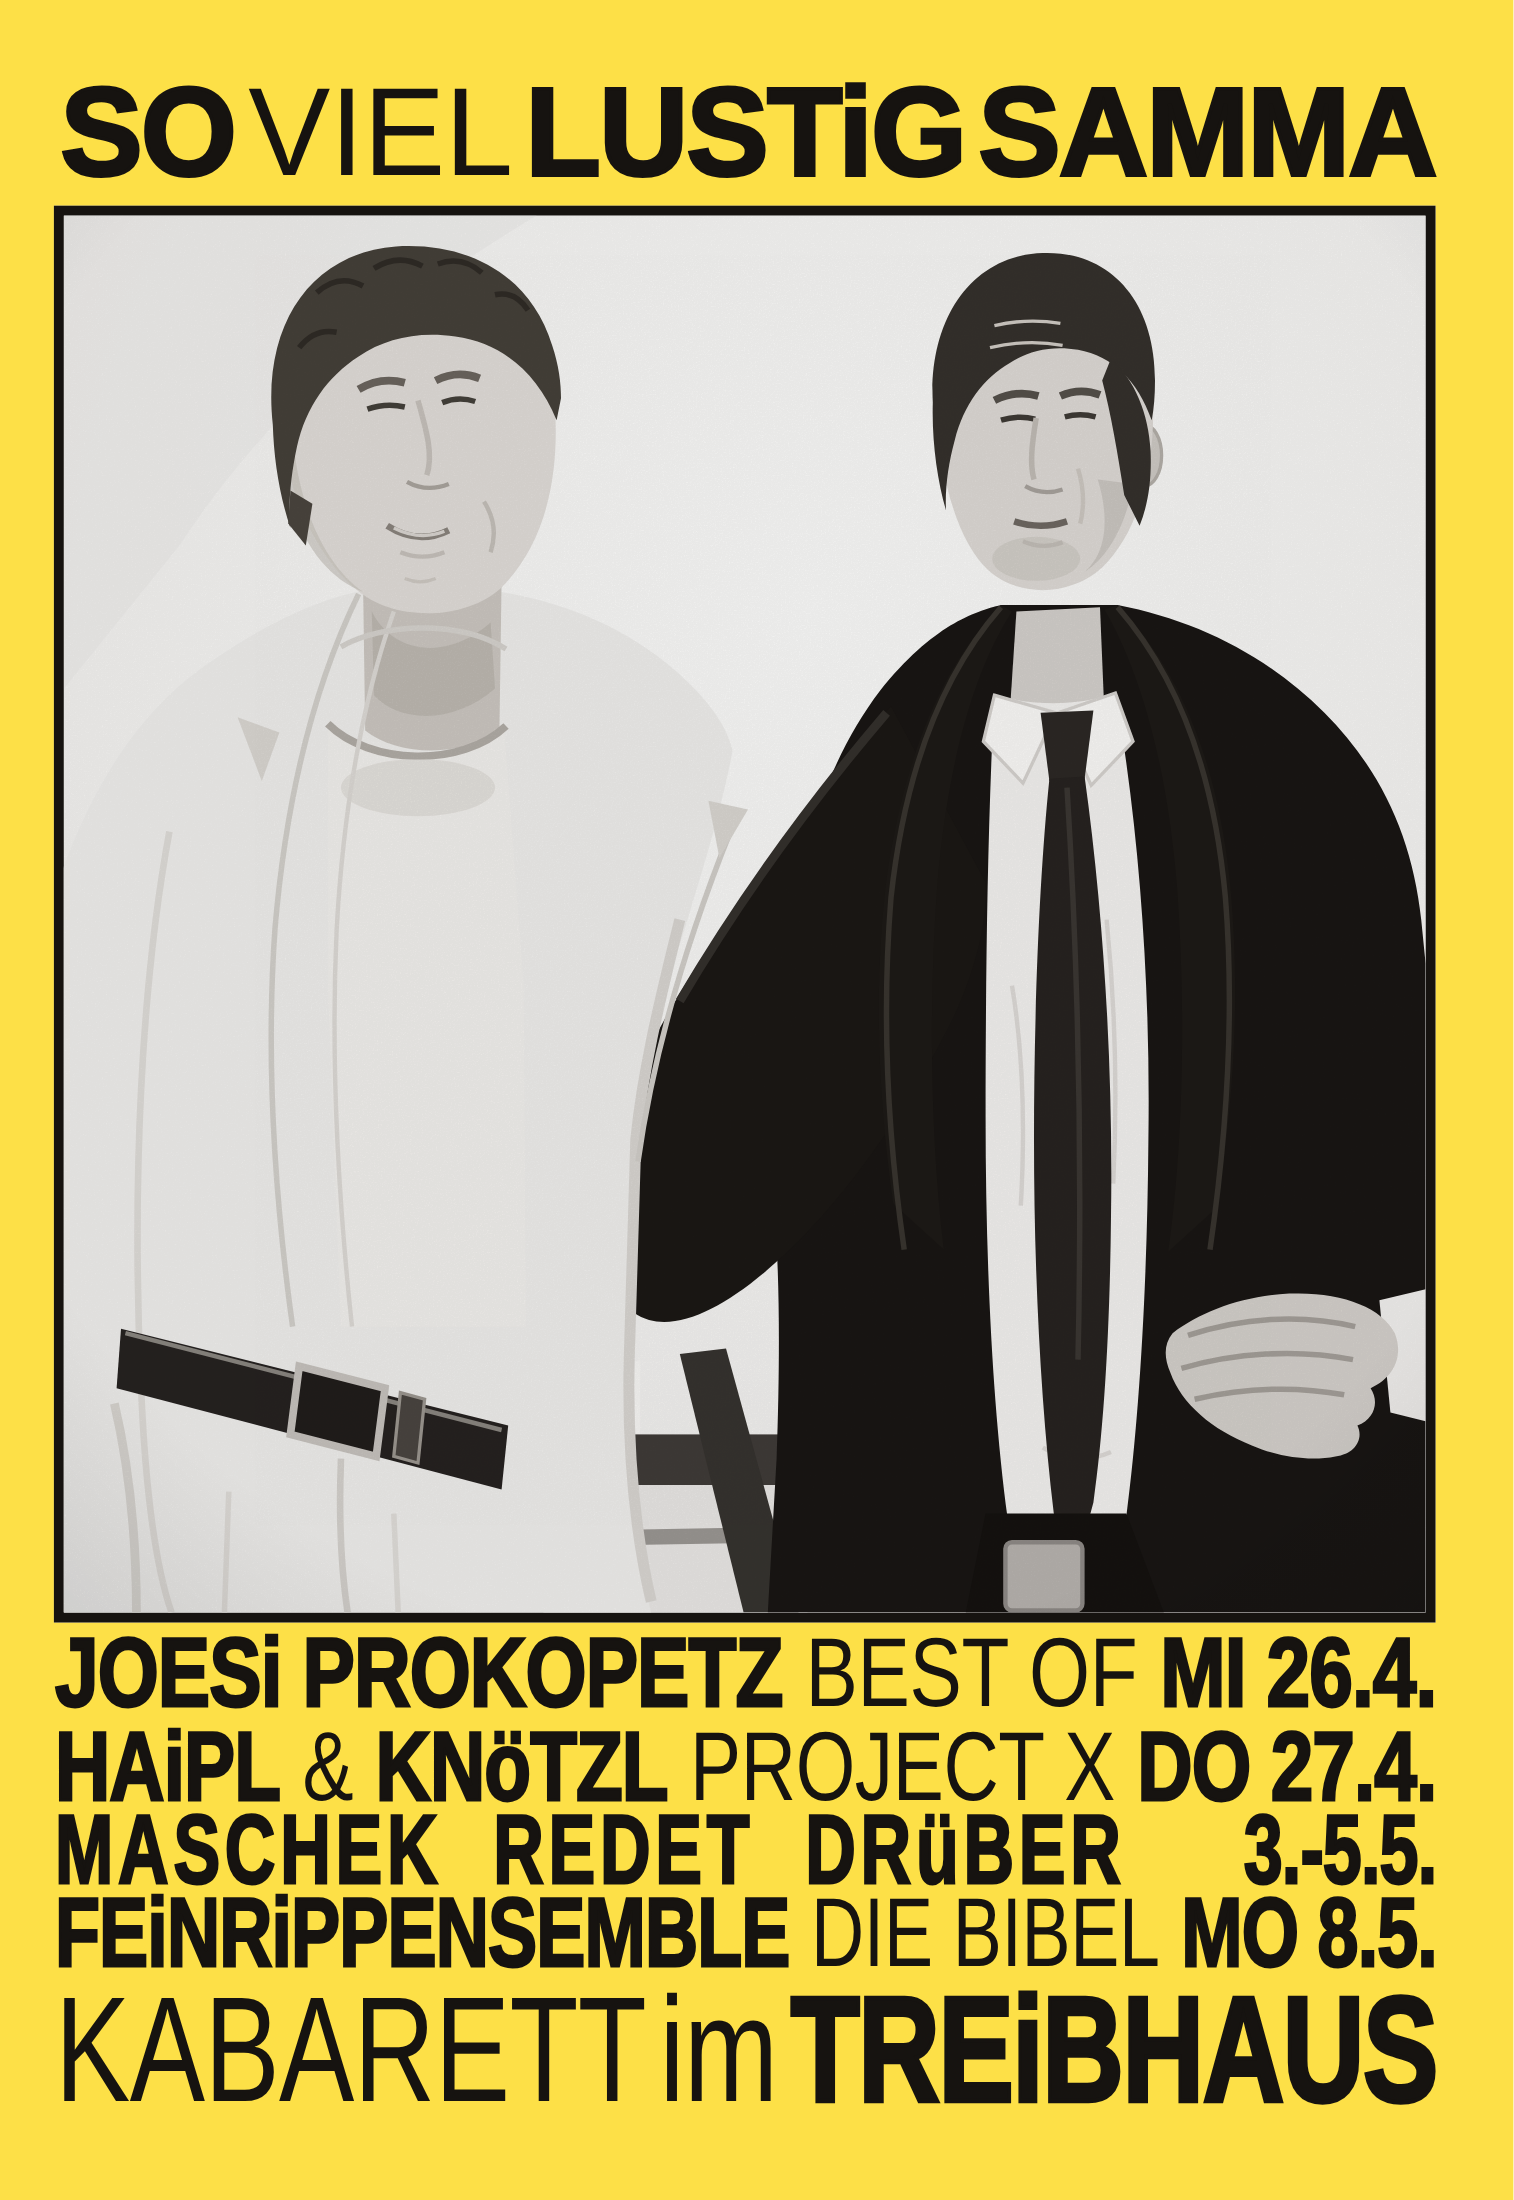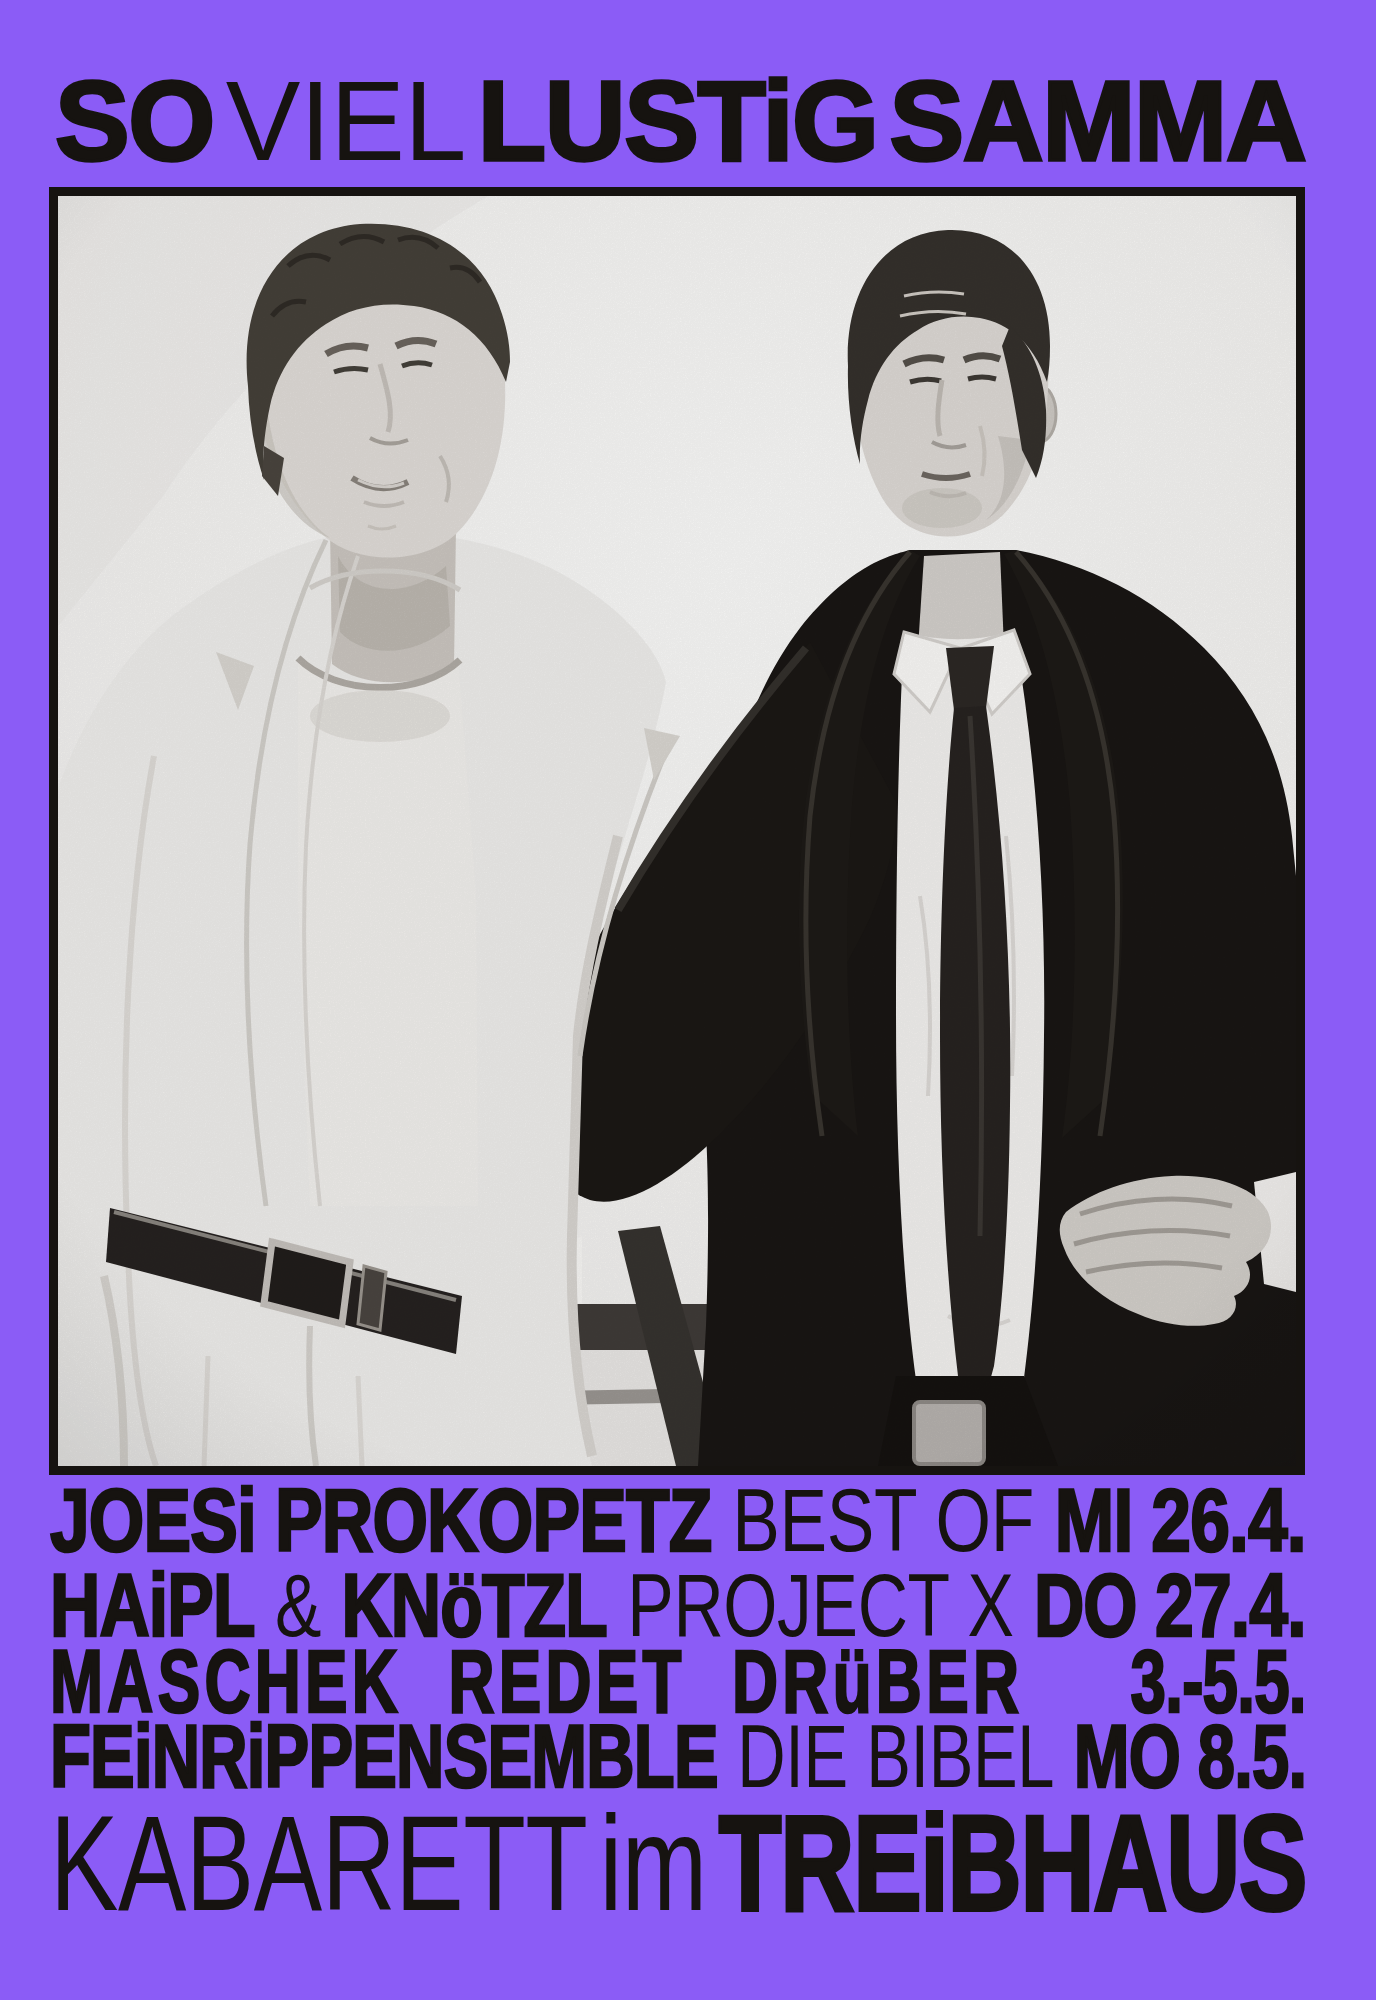--- a/index.html
+++ b/index.html
@@ -1,18 +1,18 @@
 <!DOCTYPE html>
 <html><head>
 <meta charset="utf-8">
 <style>
   html,body{margin:0;padding:0;background:#ffffff;}
   body{width:1376px;height:2000px;overflow:hidden;
        font-family:"Liberation Sans","DejaVu Sans",sans-serif;}
-  .poster{position:relative;width:1376px;height:2000px;background:#8b5cf6;color:#161310;}
+  .poster{position:relative;width:1376px;height:2000px;background:#fde047;color:#161310;}
 
   
   .fit{position:absolute;left:50px;white-space:nowrap;line-height:1;transform-origin:left top;}
   .fit .t{display:inline-block;vertical-align:baseline;}
   .heavy{font-weight:700;-webkit-text-stroke:0.030em #161310;letter-spacing:-0.012em;}
   .light{font-weight:400;letter-spacing:-0.005em;}
 
   .title{top:64px;font-size:114px;left:55px;}
   .title .t + .t{margin-left:12px;}
 

